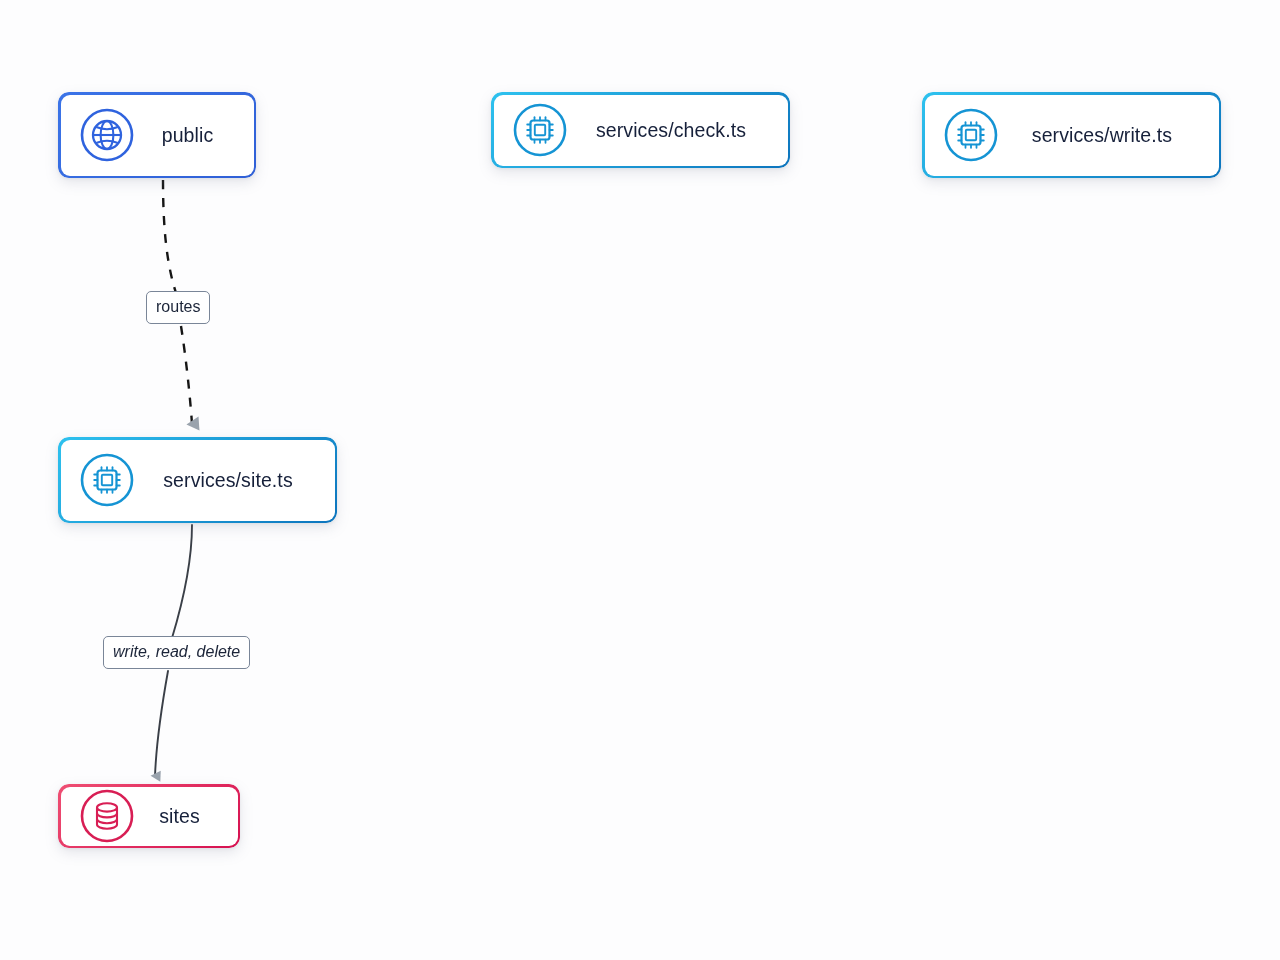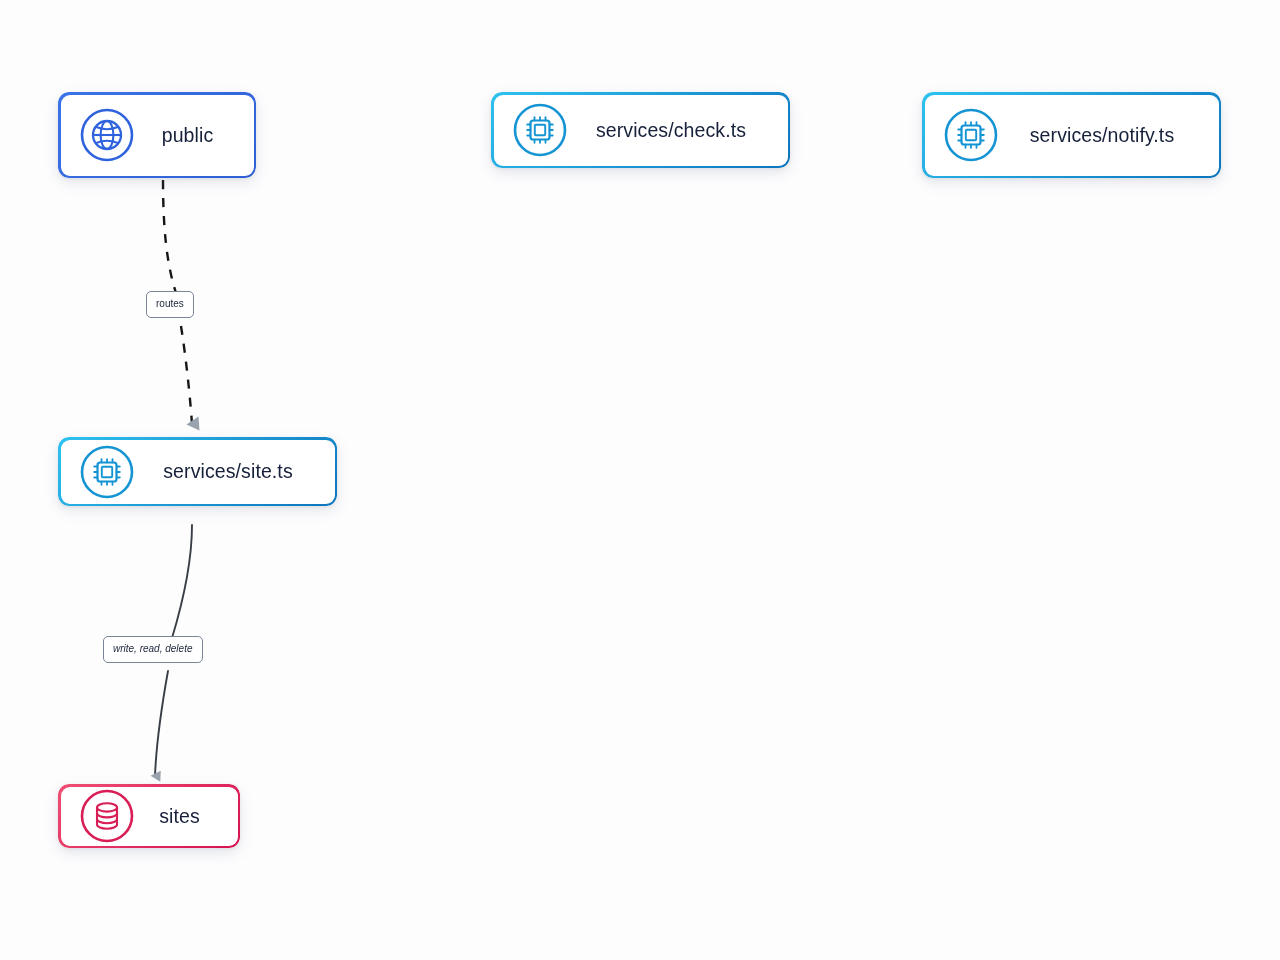--- a/index.html
+++ b/index.html
@@ -67,21 +67,21 @@
     align-items: center;
   }
 
   .edge-label {
     position: absolute;
     box-sizing: border-box;
     background: #ffffff;
     border: 1.3px solid #7a8698;
     border-radius: 5px;
     color: #1b2438;
-    font-size: 10px;
+    font-size: 16px;
     line-height: 1;
     padding: 7px 9px 8px 9px;
     white-space: nowrap;
   }
 </style>
 </head>
 <body>
 
 <div id="canvas">
 
@@ -161,25 +161,25 @@
             <line x1="32.5" y1="36.6" x2="32.5" y2="39.8"></line>
             <line x1="14.2" y1="21.5" x2="17.4" y2="21.5"></line>
             <line x1="14.2" y1="27" x2="17.4" y2="27"></line>
             <line x1="14.2" y1="32.5" x2="17.4" y2="32.5"></line>
             <line x1="36.6" y1="21.5" x2="39.8" y2="21.5"></line>
             <line x1="36.6" y1="27" x2="39.8" y2="27"></line>
             <line x1="36.6" y1="32.5" x2="39.8" y2="32.5"></line>
           </g>
         </svg>
       </div>
-      <div class="node-label">services/notify.ts</div>
-    </div>
-  </div>
-
-  <div class="node gradient-border" id="node-services-site-ts" style="left:58px; top:437px; width:279px; height:69px;
+      <div class="node-label">services/write.ts</div>
+    </div>
+  </div>
+
+  <div class="node gradient-border" id="node-services-site-ts" style="left:58px; top:437px; width:279px; height:86px;
               background-image: linear-gradient(140deg, #2ec2ef, #0c74bd);">
     <div class="inner">
       <div class="node-icon">
         <svg width="54" height="54" viewBox="0 0 54 54" xmlns="http://www.w3.org/2000/svg">
           <circle cx="27" cy="27" r="25" fill="none" stroke="#1594d4" stroke-width="2.6"></circle>
           <rect x="17.5" y="17.5" width="19" height="19" rx="2.6" fill="none" stroke="#1594d4" stroke-width="2.2"></rect>
           <rect x="21.8" y="21.8" width="10.4" height="10.4" rx="1" fill="none" stroke="#1594d4" stroke-width="1.9"></rect>
           <g stroke="#1594d4" stroke-width="1.8" stroke-linecap="round">
             <line x1="21.5" y1="14.2" x2="21.5" y2="17.4"></line>
             <line x1="27" y1="14.2" x2="27" y2="17.4"></line>

